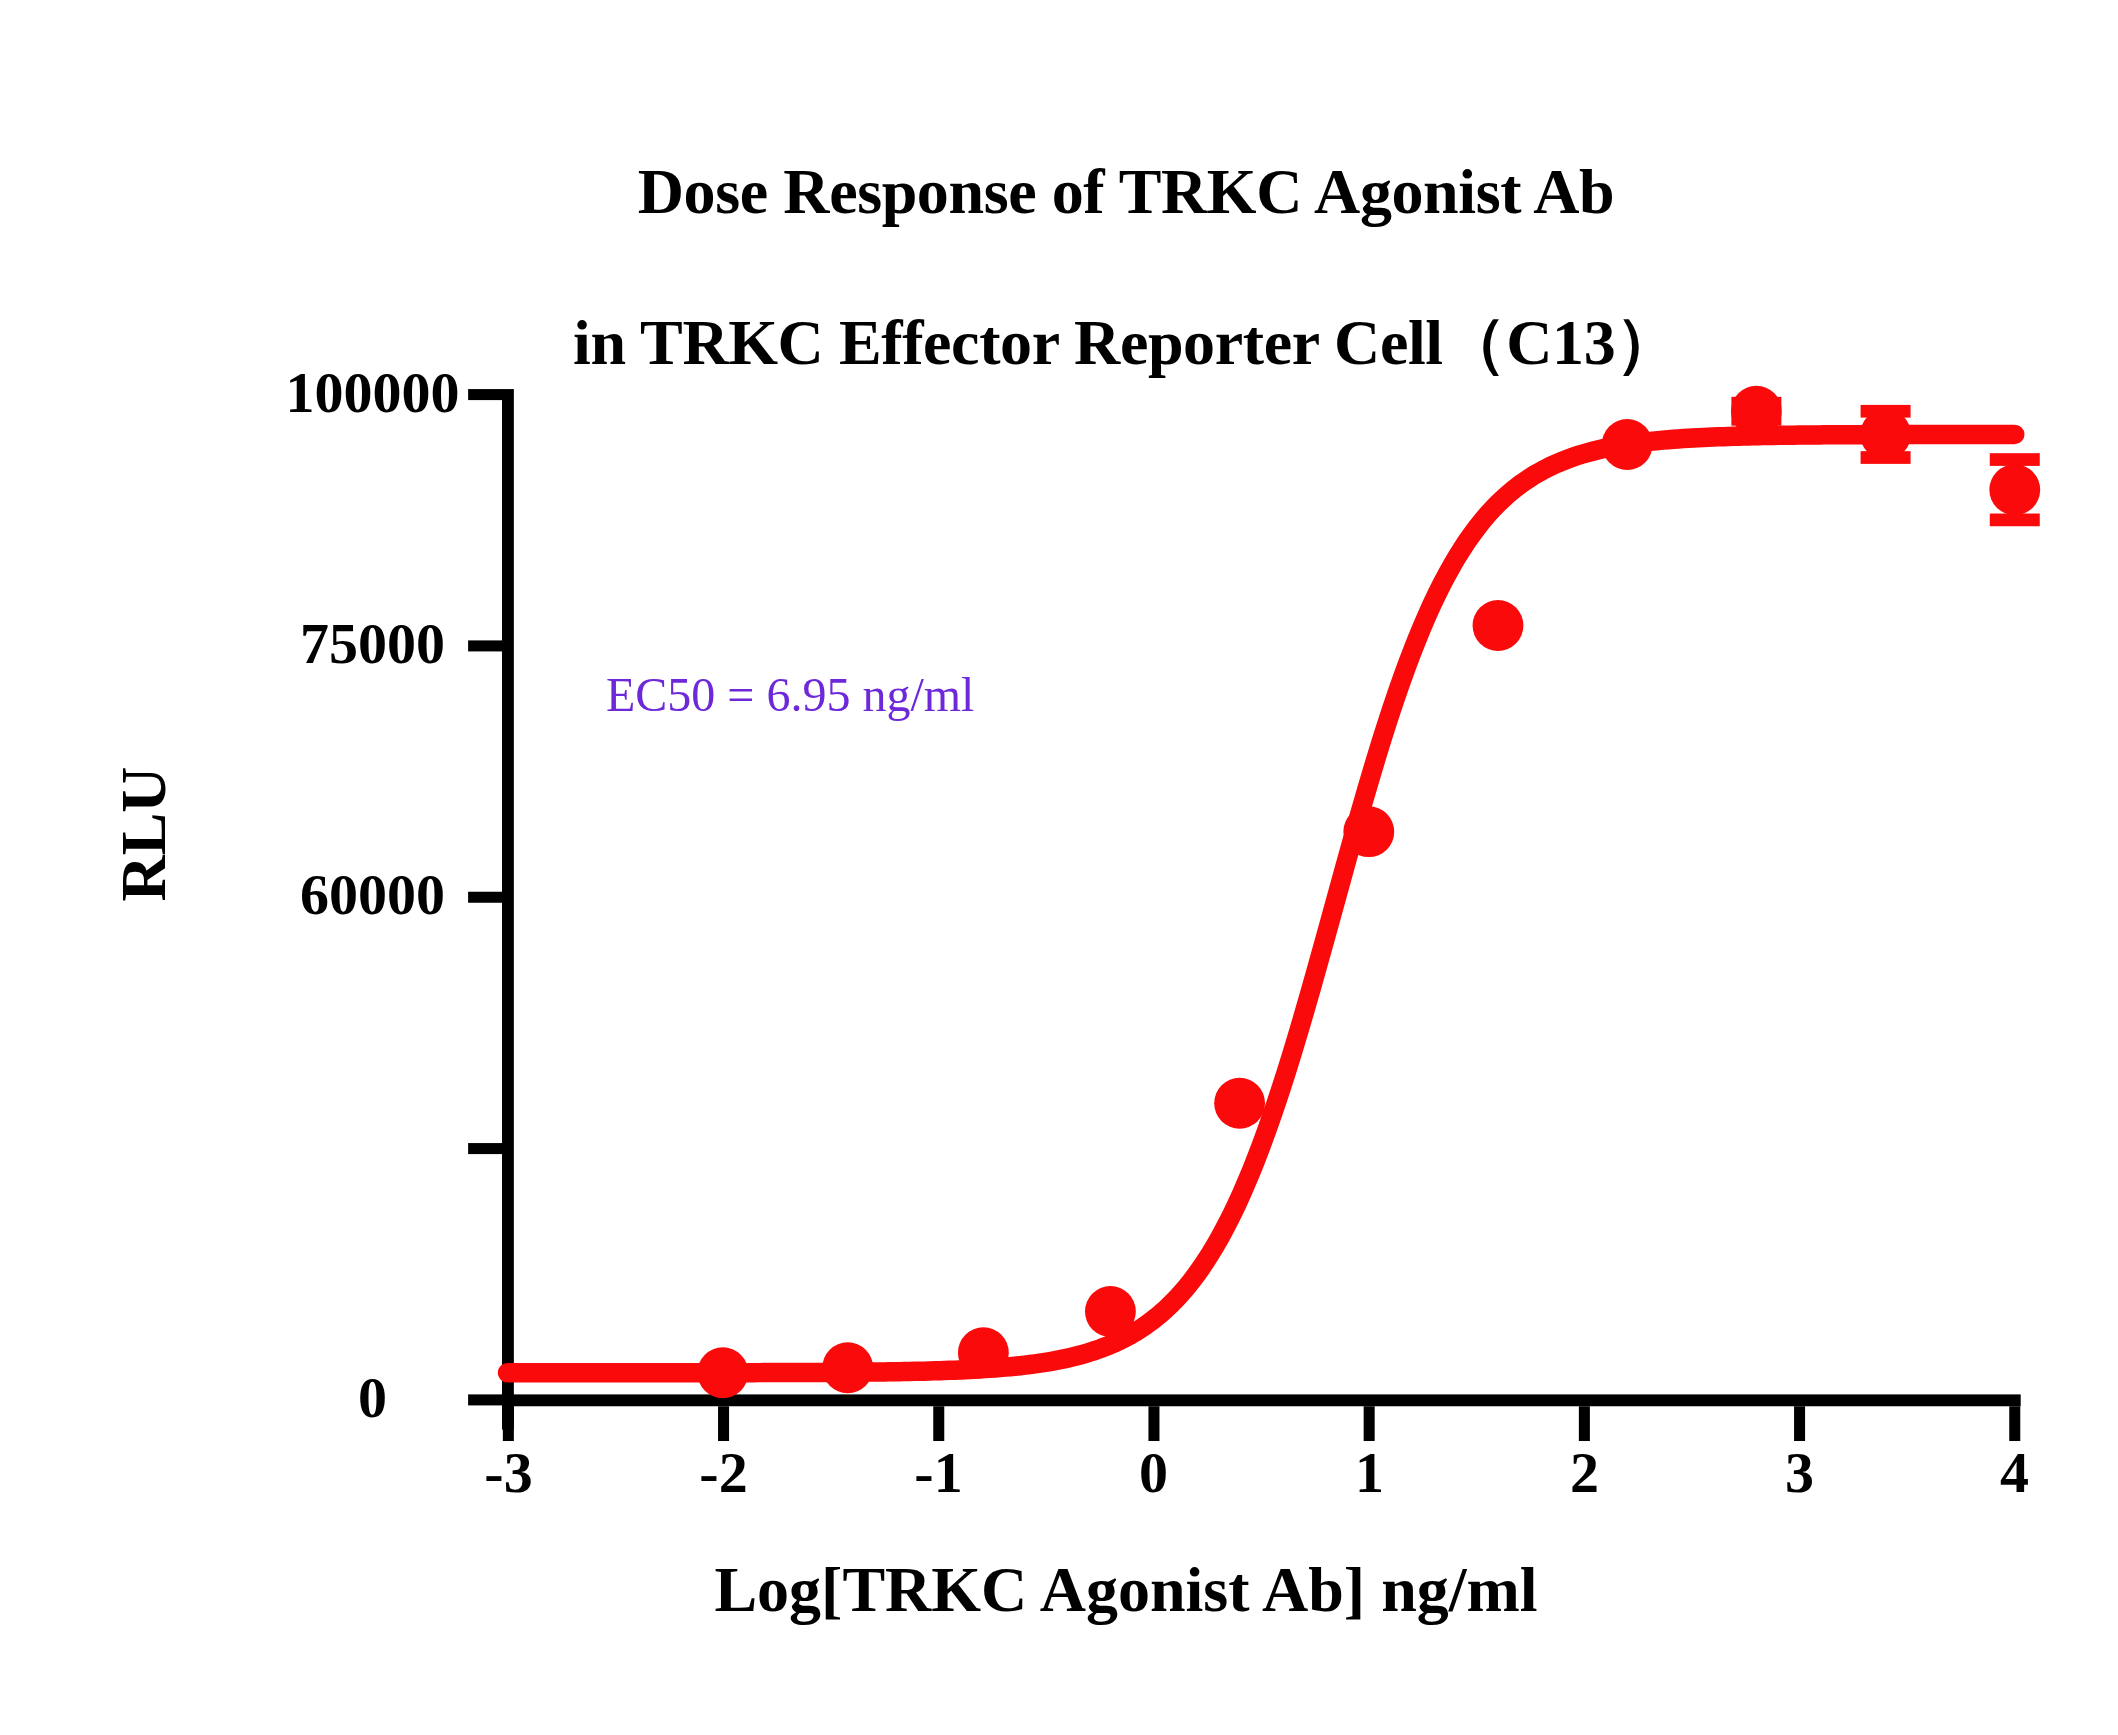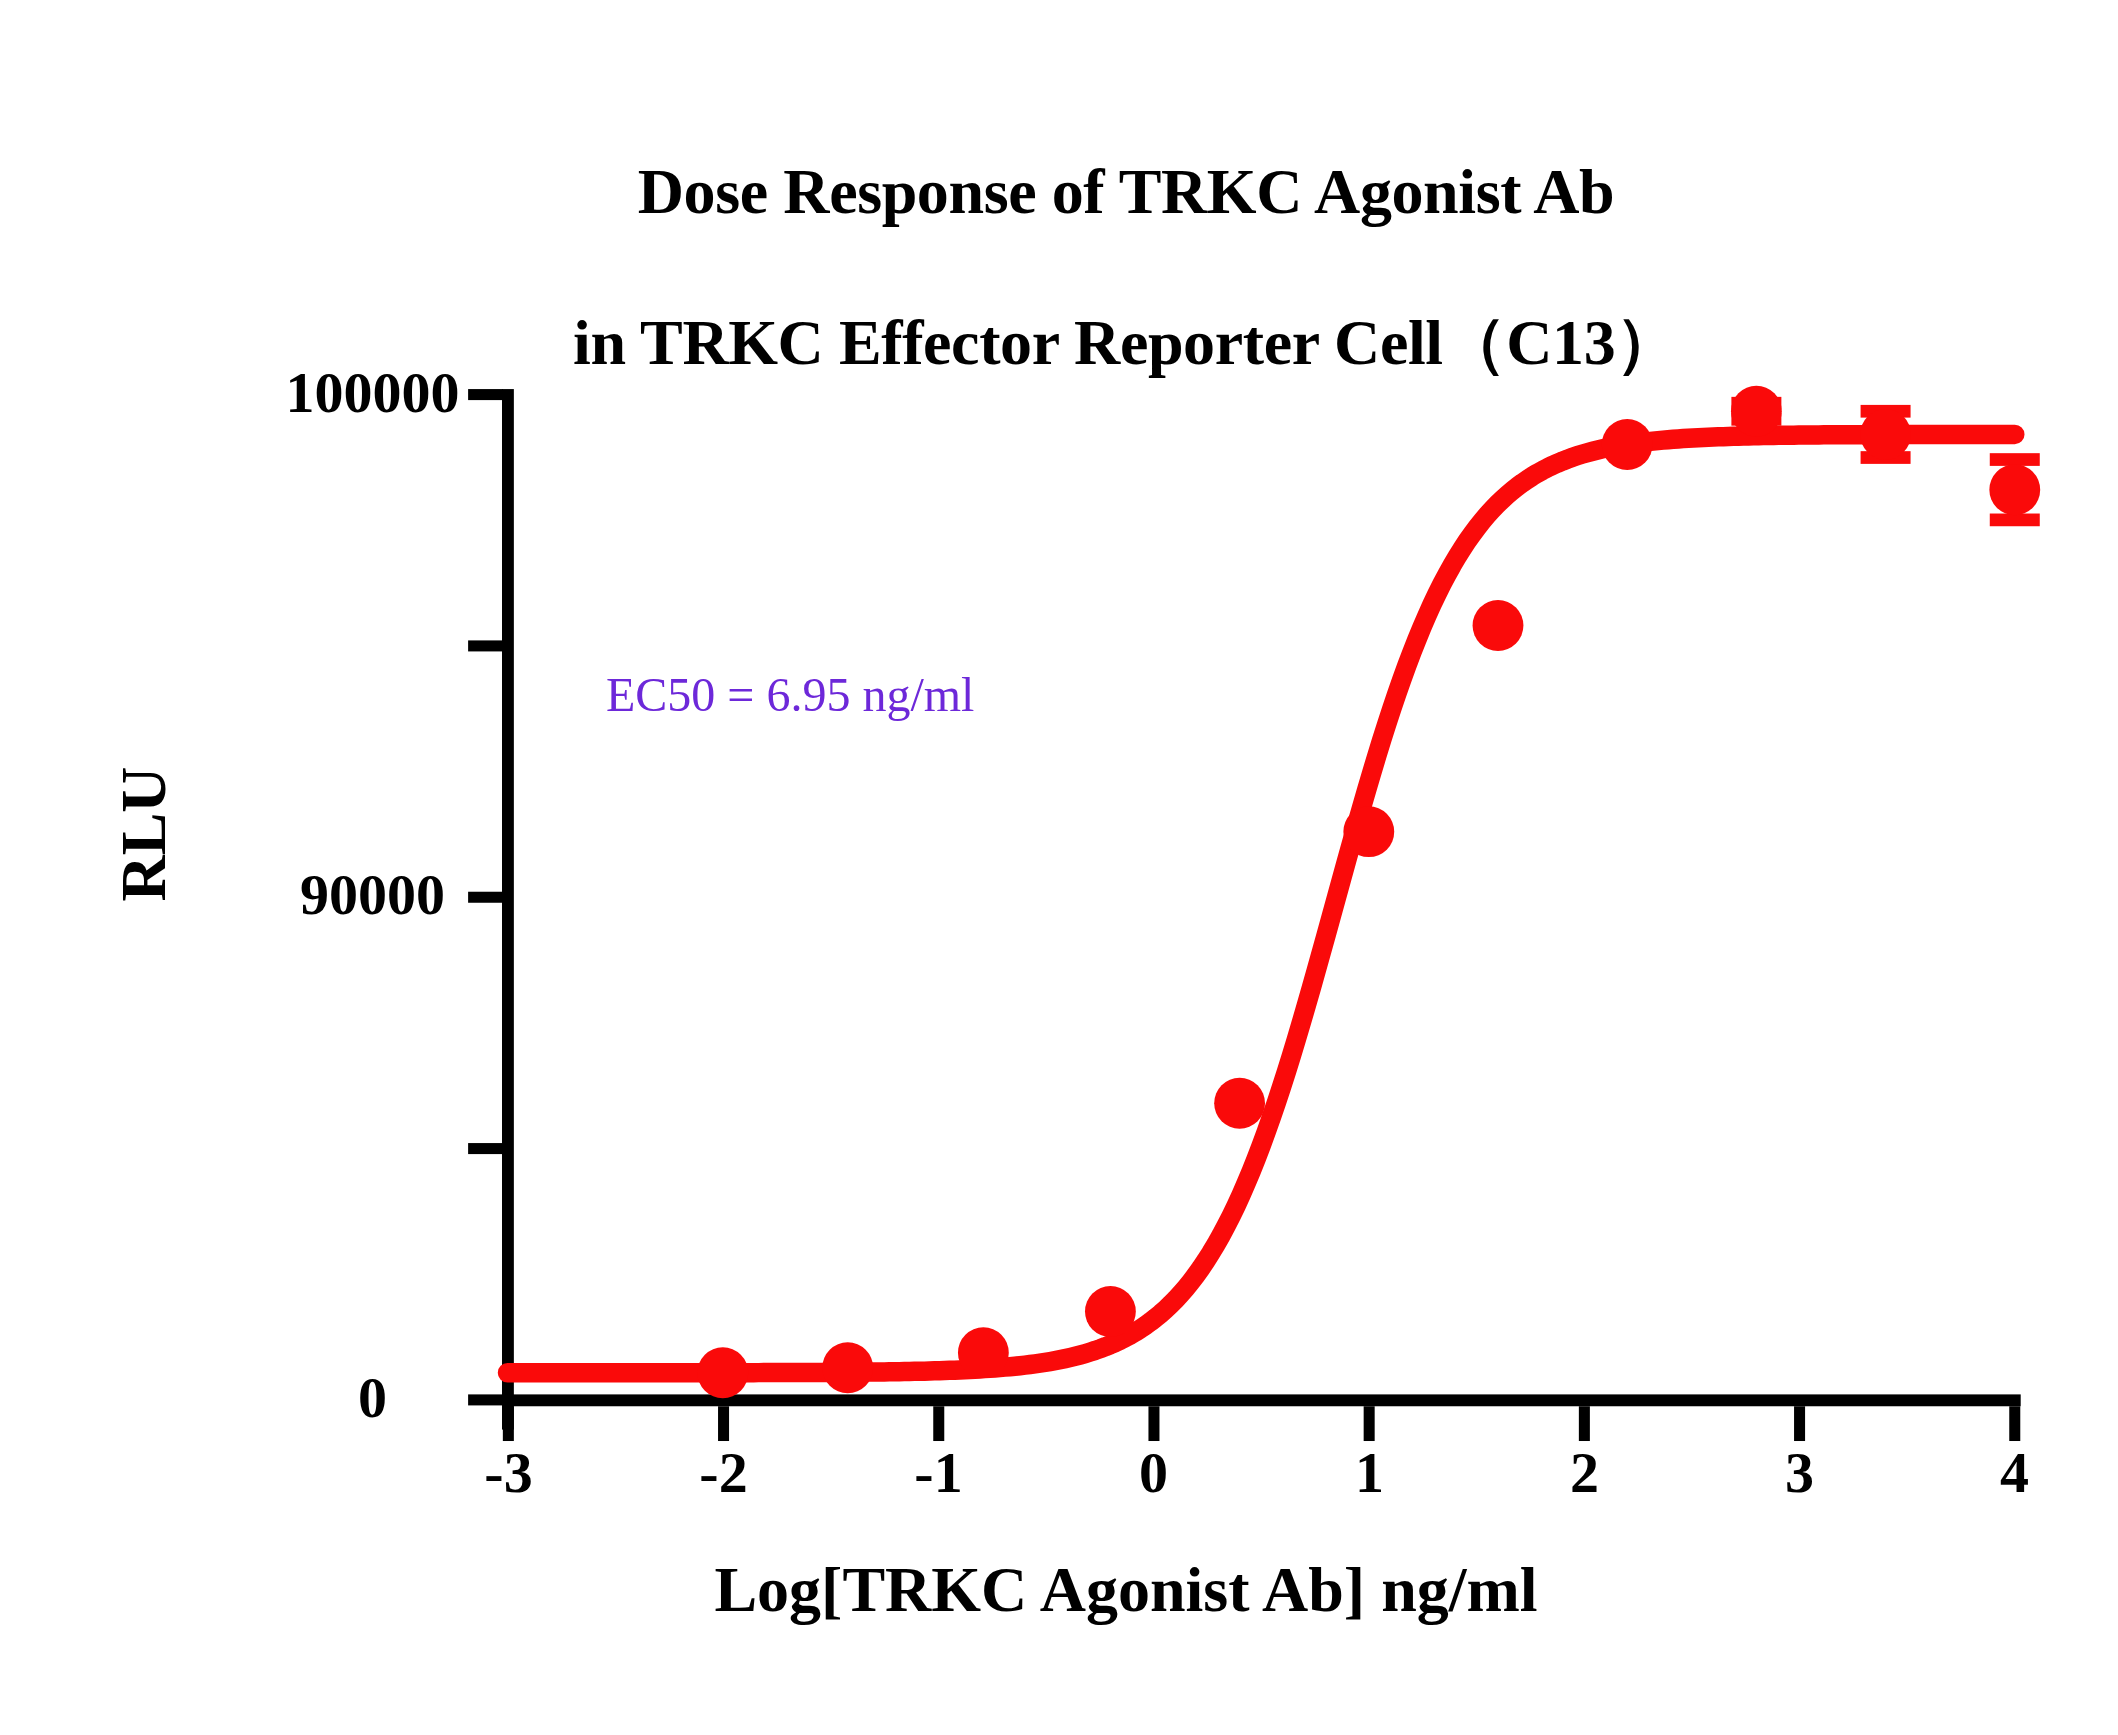--- a/index.html
+++ b/index.html
@@ -178,21 +178,22 @@
           <circle cx="3536.11" cy="1475.79" r="60" fill="#FA0A0A"></circle>
           <circle cx="3841.09" cy="1048.65" r="60" fill="#FA0A0A"></circle>
           <circle cx="4146.06" cy="970.34" r="60" fill="#FA0A0A"></circle>
           <circle cx="4451.03" cy="1024.92" r="60" fill="#FA0A0A"></circle>
           <circle cx="4756.00" cy="1155.43" r="60" fill="#FA0A0A"></circle>
         </g>
 
     </svg>
 
     <div class="ytick-label" style="right:1689px; top:364px;  width:381px;">100000</div>
-    <div class="ytick-label" style="right:1689px; top:866px; width:381px;">90000</div>
+    <div class="ytick-label" style="right:1689px; top:615px; width:381px;">75000</div>
+    <div class="ytick-label" style="right:1689px; top:866px; width:381px;">60000</div>
     <div class="ytick-label" style="right:1689px; top:1369px; width:381px;">0</div>
 
     <div class="xtick-label" style="left:424px; top:1444px; width:169px;">-3</div>
     <div class="xtick-label" style="left:639px; top:1444px; width:169px;">-2</div>
     <div class="xtick-label" style="left:854px; top:1444px; width:169px;">-1</div>
     <div class="xtick-label" style="left:1069px; top:1444px; width:169px;">0</div>
     <div class="xtick-label" style="left:1285px; top:1444px; width:169px;">1</div>
     <div class="xtick-label" style="left:1500px; top:1444px; width:169px;">2</div>
     <div class="xtick-label" style="left:1715px; top:1444px; width:169px;">3</div>
     <div class="xtick-label" style="left:1930px; top:1444px; width:169px;">4</div>

